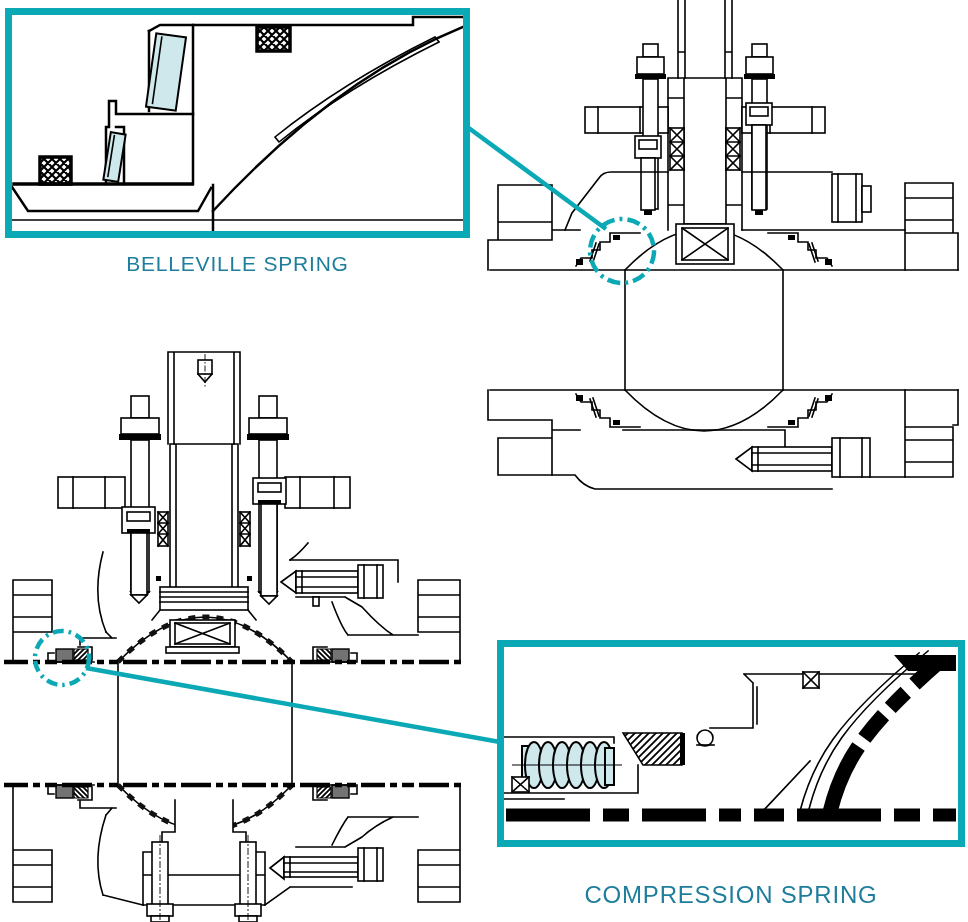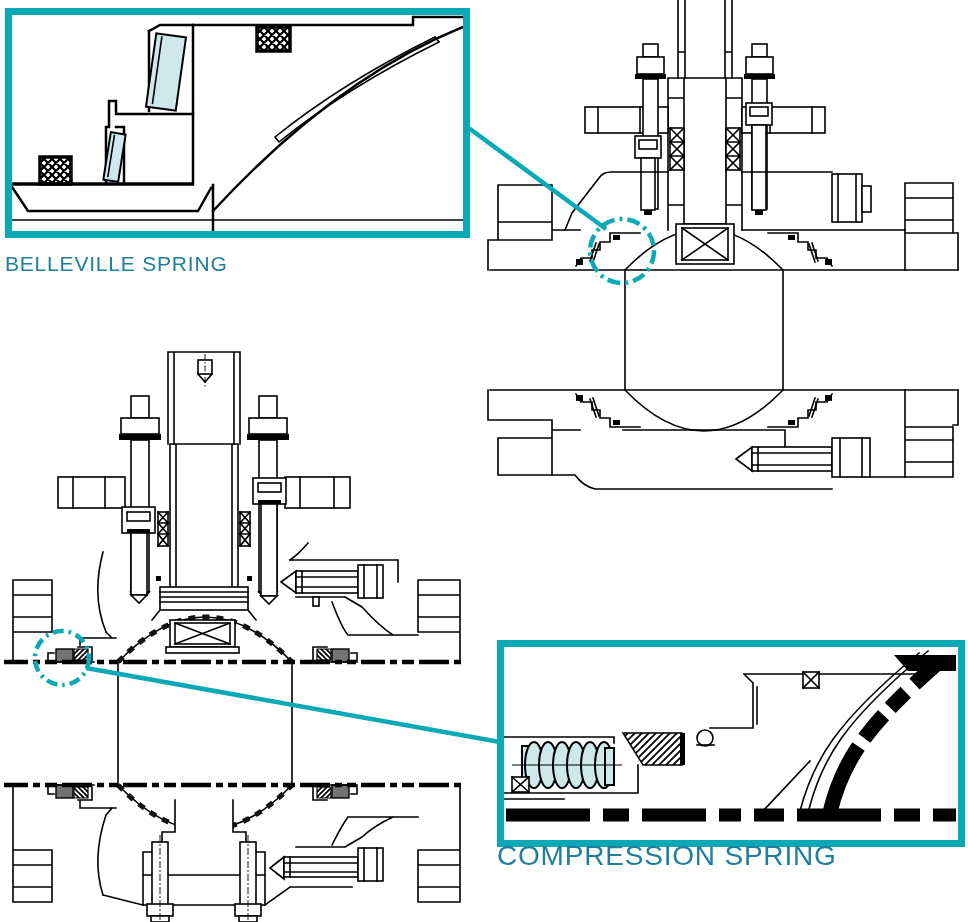--- a/index.html
+++ b/index.html
@@ -12,25 +12,25 @@
     width:968px;height:922px;position:relative;background:#fff;
     font-family:"Liberation Sans","DejaVu Sans",sans-serif;
     overflow:hidden;
   }
   .abs{position:absolute;}
   .detail-box{
     position:absolute;border:7px solid var(--accent);background:#fff;box-sizing:border-box;
   }
   .detail-box svg{display:block;}
   .callout-label{
-    position:absolute;text-align:left;color:var(--label);
+    position:absolute;text-align:center;color:var(--label);
     letter-spacing:0.8px;font-weight:400;white-space:nowrap;
   }
   #label-belleville{left:5px;top:252px;width:465px;font-size:21px;}
-  #label-compression{left:497px;top:840px;width:468px;font-size:28px;}
+  #label-compression{left:497px;top:881px;width:468px;font-size:24px;}
   svg .ln{fill:none;stroke:#000;stroke-width:1.6;stroke-linecap:square;stroke-linejoin:miter;}
   svg .ln2{fill:none;stroke:#000;stroke-width:2.5;stroke-linecap:square;}
   svg .thk{fill:none;stroke:#000;stroke-width:3.5;stroke-linecap:square;}
   svg .blk{fill:#000;stroke:none;}
   svg .wht{fill:#fff;stroke:#000;stroke-width:1.6;}
   svg .spr{fill:var(--spring);stroke:#000;stroke-width:2;}
   svg .teal{fill:none;stroke:var(--accent);stroke-width:4.5;}
   #overlay{pointer-events:none;}
 </style>
 </head>

